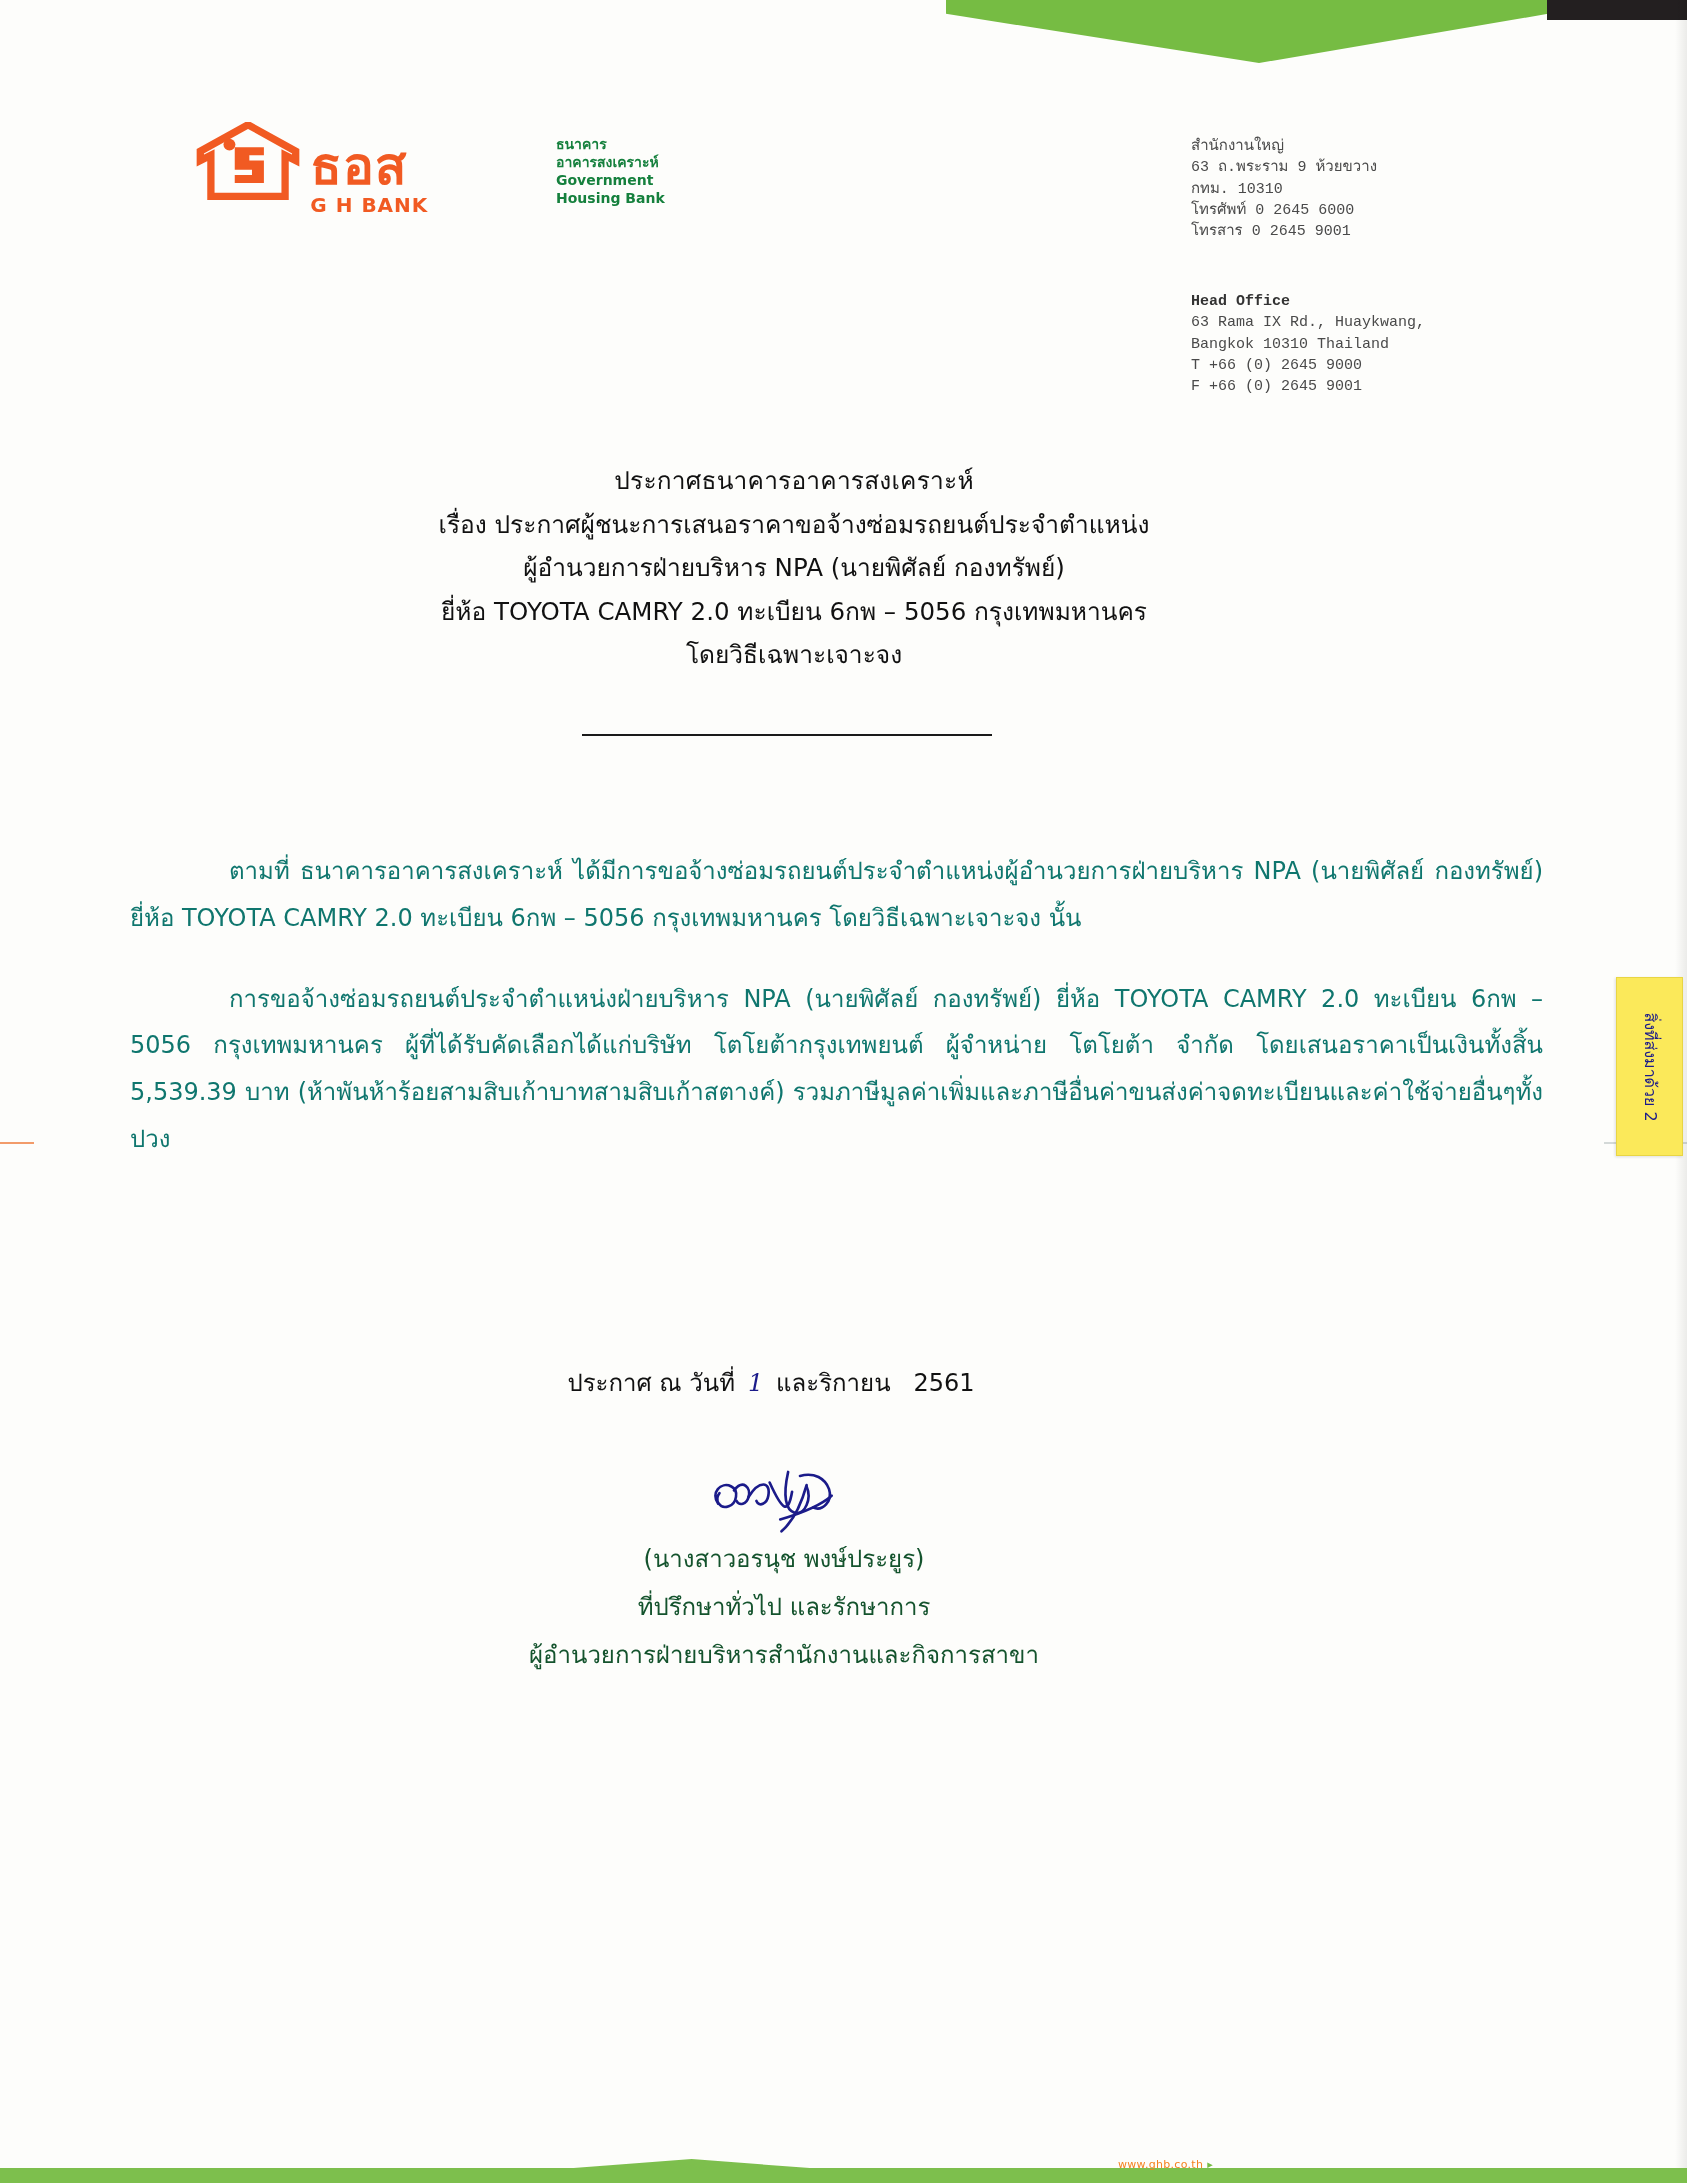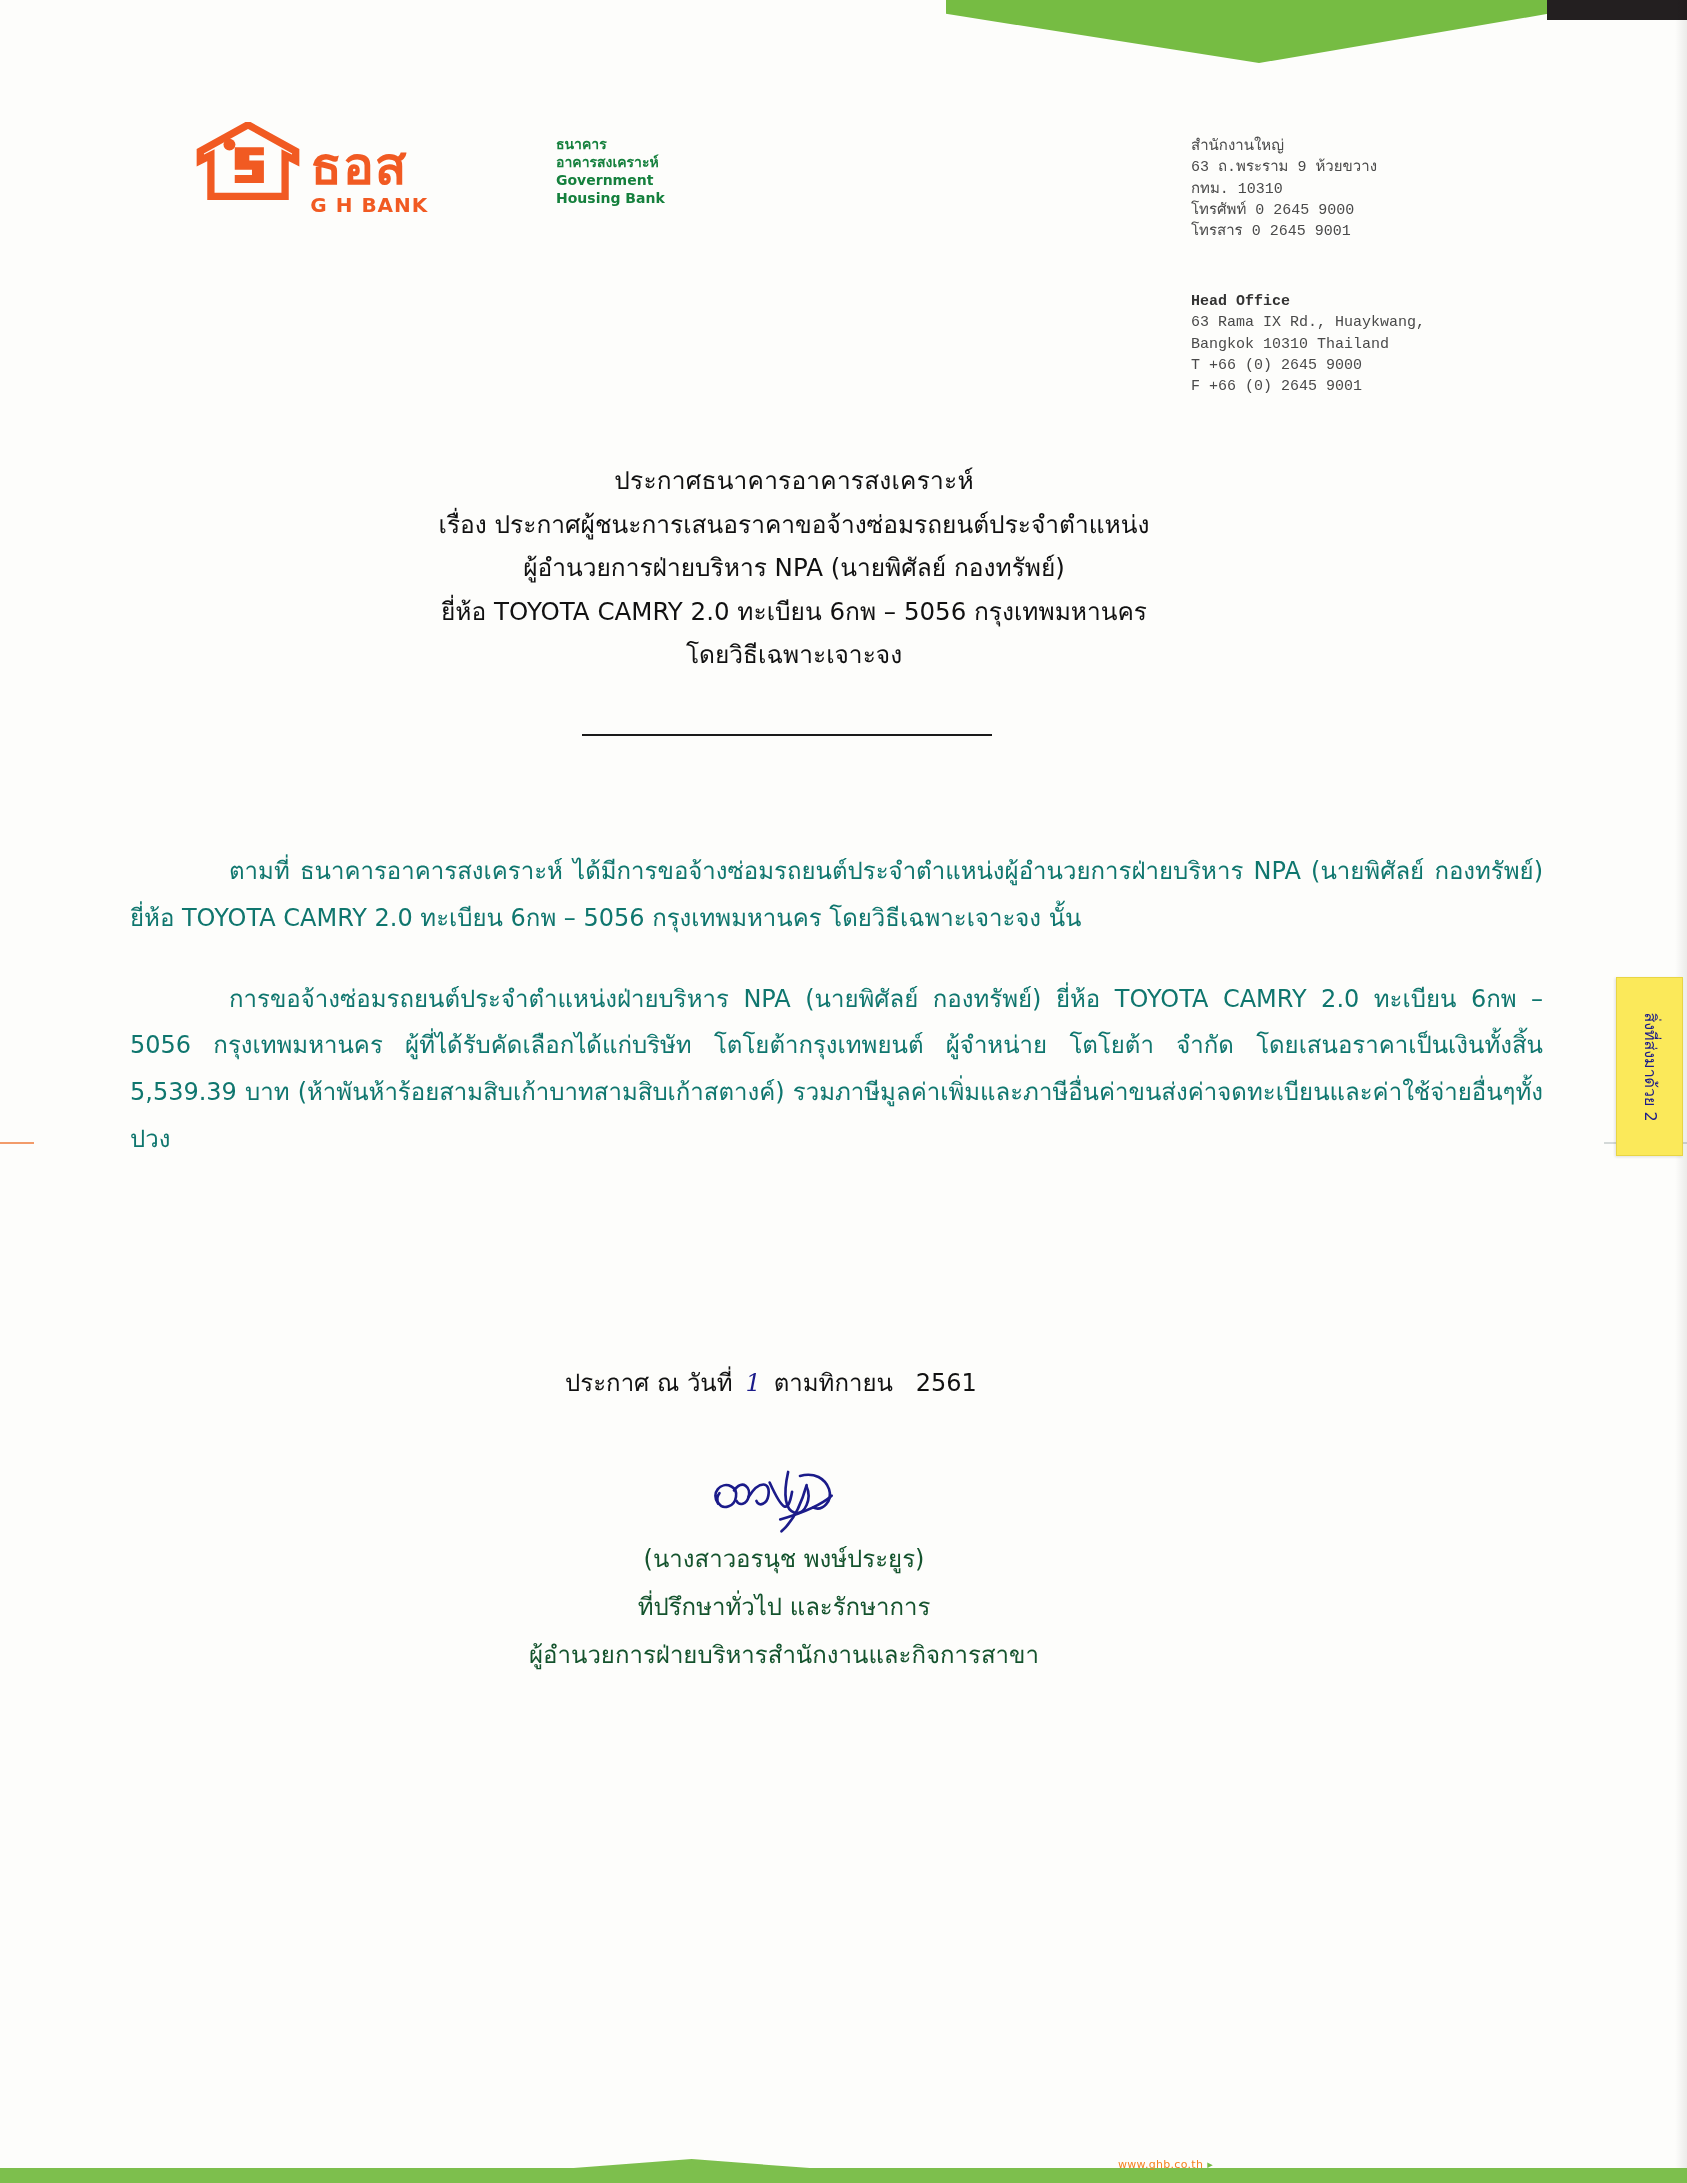--- a/index.html
+++ b/index.html
@@ -257,21 +257,21 @@
     <div>ธนาคาร</div>
     <div>อาคารสงเคราะห์</div>
     <div>Government</div>
     <div>Housing Bank</div>
   </div>
 
   <div class="addr addr-th">
     <div>สำนักงานใหญ่</div>
     <div>63 ถ.พระราม 9 ห้วยขวาง</div>
     <div>กทม. 10310</div>
-    <div>โทรศัพท์ 0 2645 9000</div>
+    <div>โทรศัพท์ 0 2645 6000</div>
     <div>โทรสาร  0 2645 9001</div>
   </div>
 
   <div class="addr addr-en">
     <div class="bold">Head Office</div>
     <div>63 Rama IX Rd., Huaykwang,</div>
     <div>Bangkok 10310 Thailand</div>
     <div>T +66 (0) 2645 9000</div>
     <div>F +66 (0) 2645 9001</div>
   </div>
@@ -290,21 +290,21 @@
       <span class="indent"></span><span>ตามที่   ธนาคารอาคารสงเคราะห์  ได้มีการขอจ้างซ่อมรถยนต์ประจำตำแหน่งผู้อำนวยการฝ่ายบริหาร NPA (นายพิศัลย์  กองทรัพย์)  ยี่ห้อ TOYOTA    CAMRY  2.0  ทะเบียน 6กพ – 5056  กรุงเทพมหานคร  โดยวิธีเฉพาะเจาะจง   นั้น</span>
     </p>
     <p class="para">
       <span class="indent"></span><span>การขอจ้างซ่อมรถยนต์ประจำตำแหน่งฝ่ายบริหาร NPA (นายพิศัลย์  กองทรัพย์)  ยี่ห้อ TOYOTA CAMRY 2.0  ทะเบียน 6กพ – 5056  กรุงเทพมหานคร    ผู้ที่ได้รับคัดเลือกได้แก่บริษัท  โตโยต้ากรุงเทพยนต์  ผู้จำหน่าย โตโยต้า  จำกัด  โดยเสนอราคาเป็นเงินทั้งสิ้น  5,539.39 บาท (ห้าพันห้าร้อยสามสิบเก้าบาทสามสิบเก้าสตางค์) รวมภาษีมูลค่าเพิ่มและภาษีอื่นค่าขนส่งค่าจดทะเบียนและค่าใช้จ่ายอื่นๆทั้งปวง</span>
     </p>
   </div>
 
   <div class="announce-date">
     <span>ประกาศ  ณ   วันที่</span>
     <span class="date-num">1</span>
-    <span>ตามทิกายน</span>
+    <span>และริกายน</span>
     &nbsp;
     <span>2561</span>
   </div>
 
   <svg class="signature-svg" width="198" height="86" viewBox="0 0 300 130">
     <g fill="none" stroke="#1b1b8a" stroke-width="4" stroke-linecap="round">
       <path d="M26 72 c-12 -16 4 -34 20 -26 c12 6 8 26 -4 30 c-14 5 -22 -10 -14 -20"></path>
       <path d="M50 52 c14 -18 26 -4 22 10 c-3 11 -14 14 -18 6"></path>
       <path d="M72 62 c16 -26 34 -24 30 -2 c-2 12 -14 18 -18 8"></path>
       <path d="M104 40 c20 44 28 48 34 14"></path>

